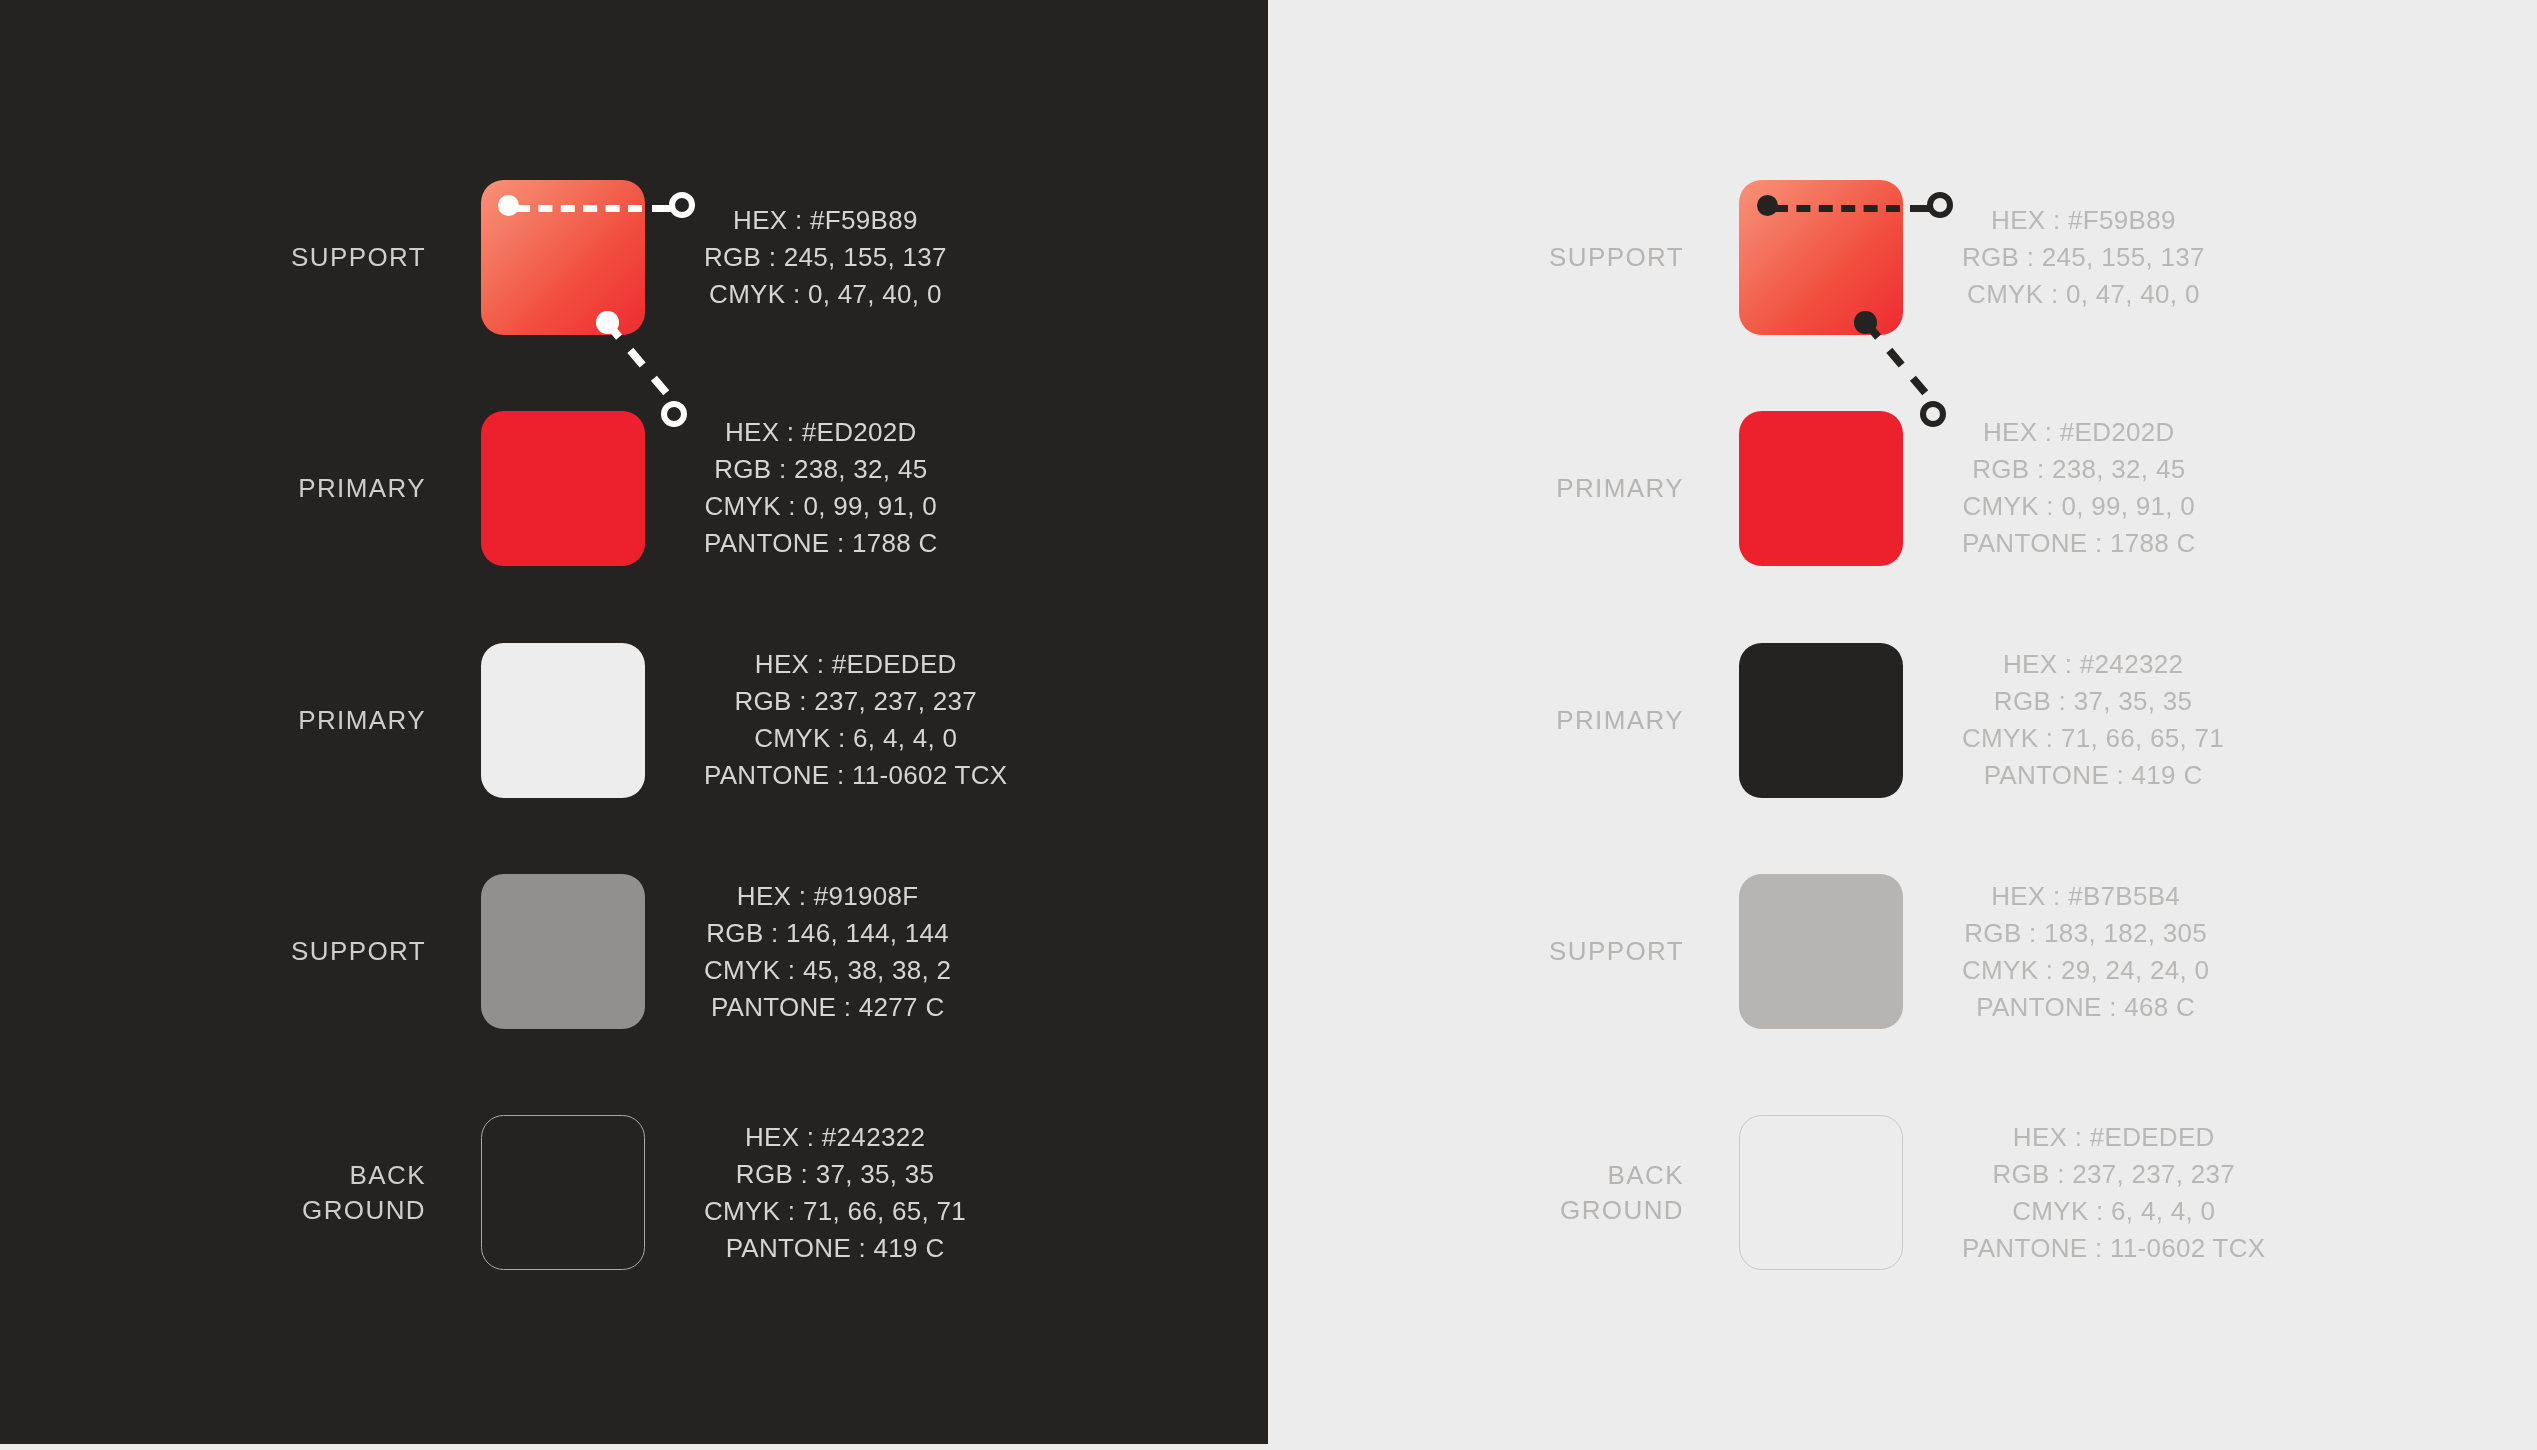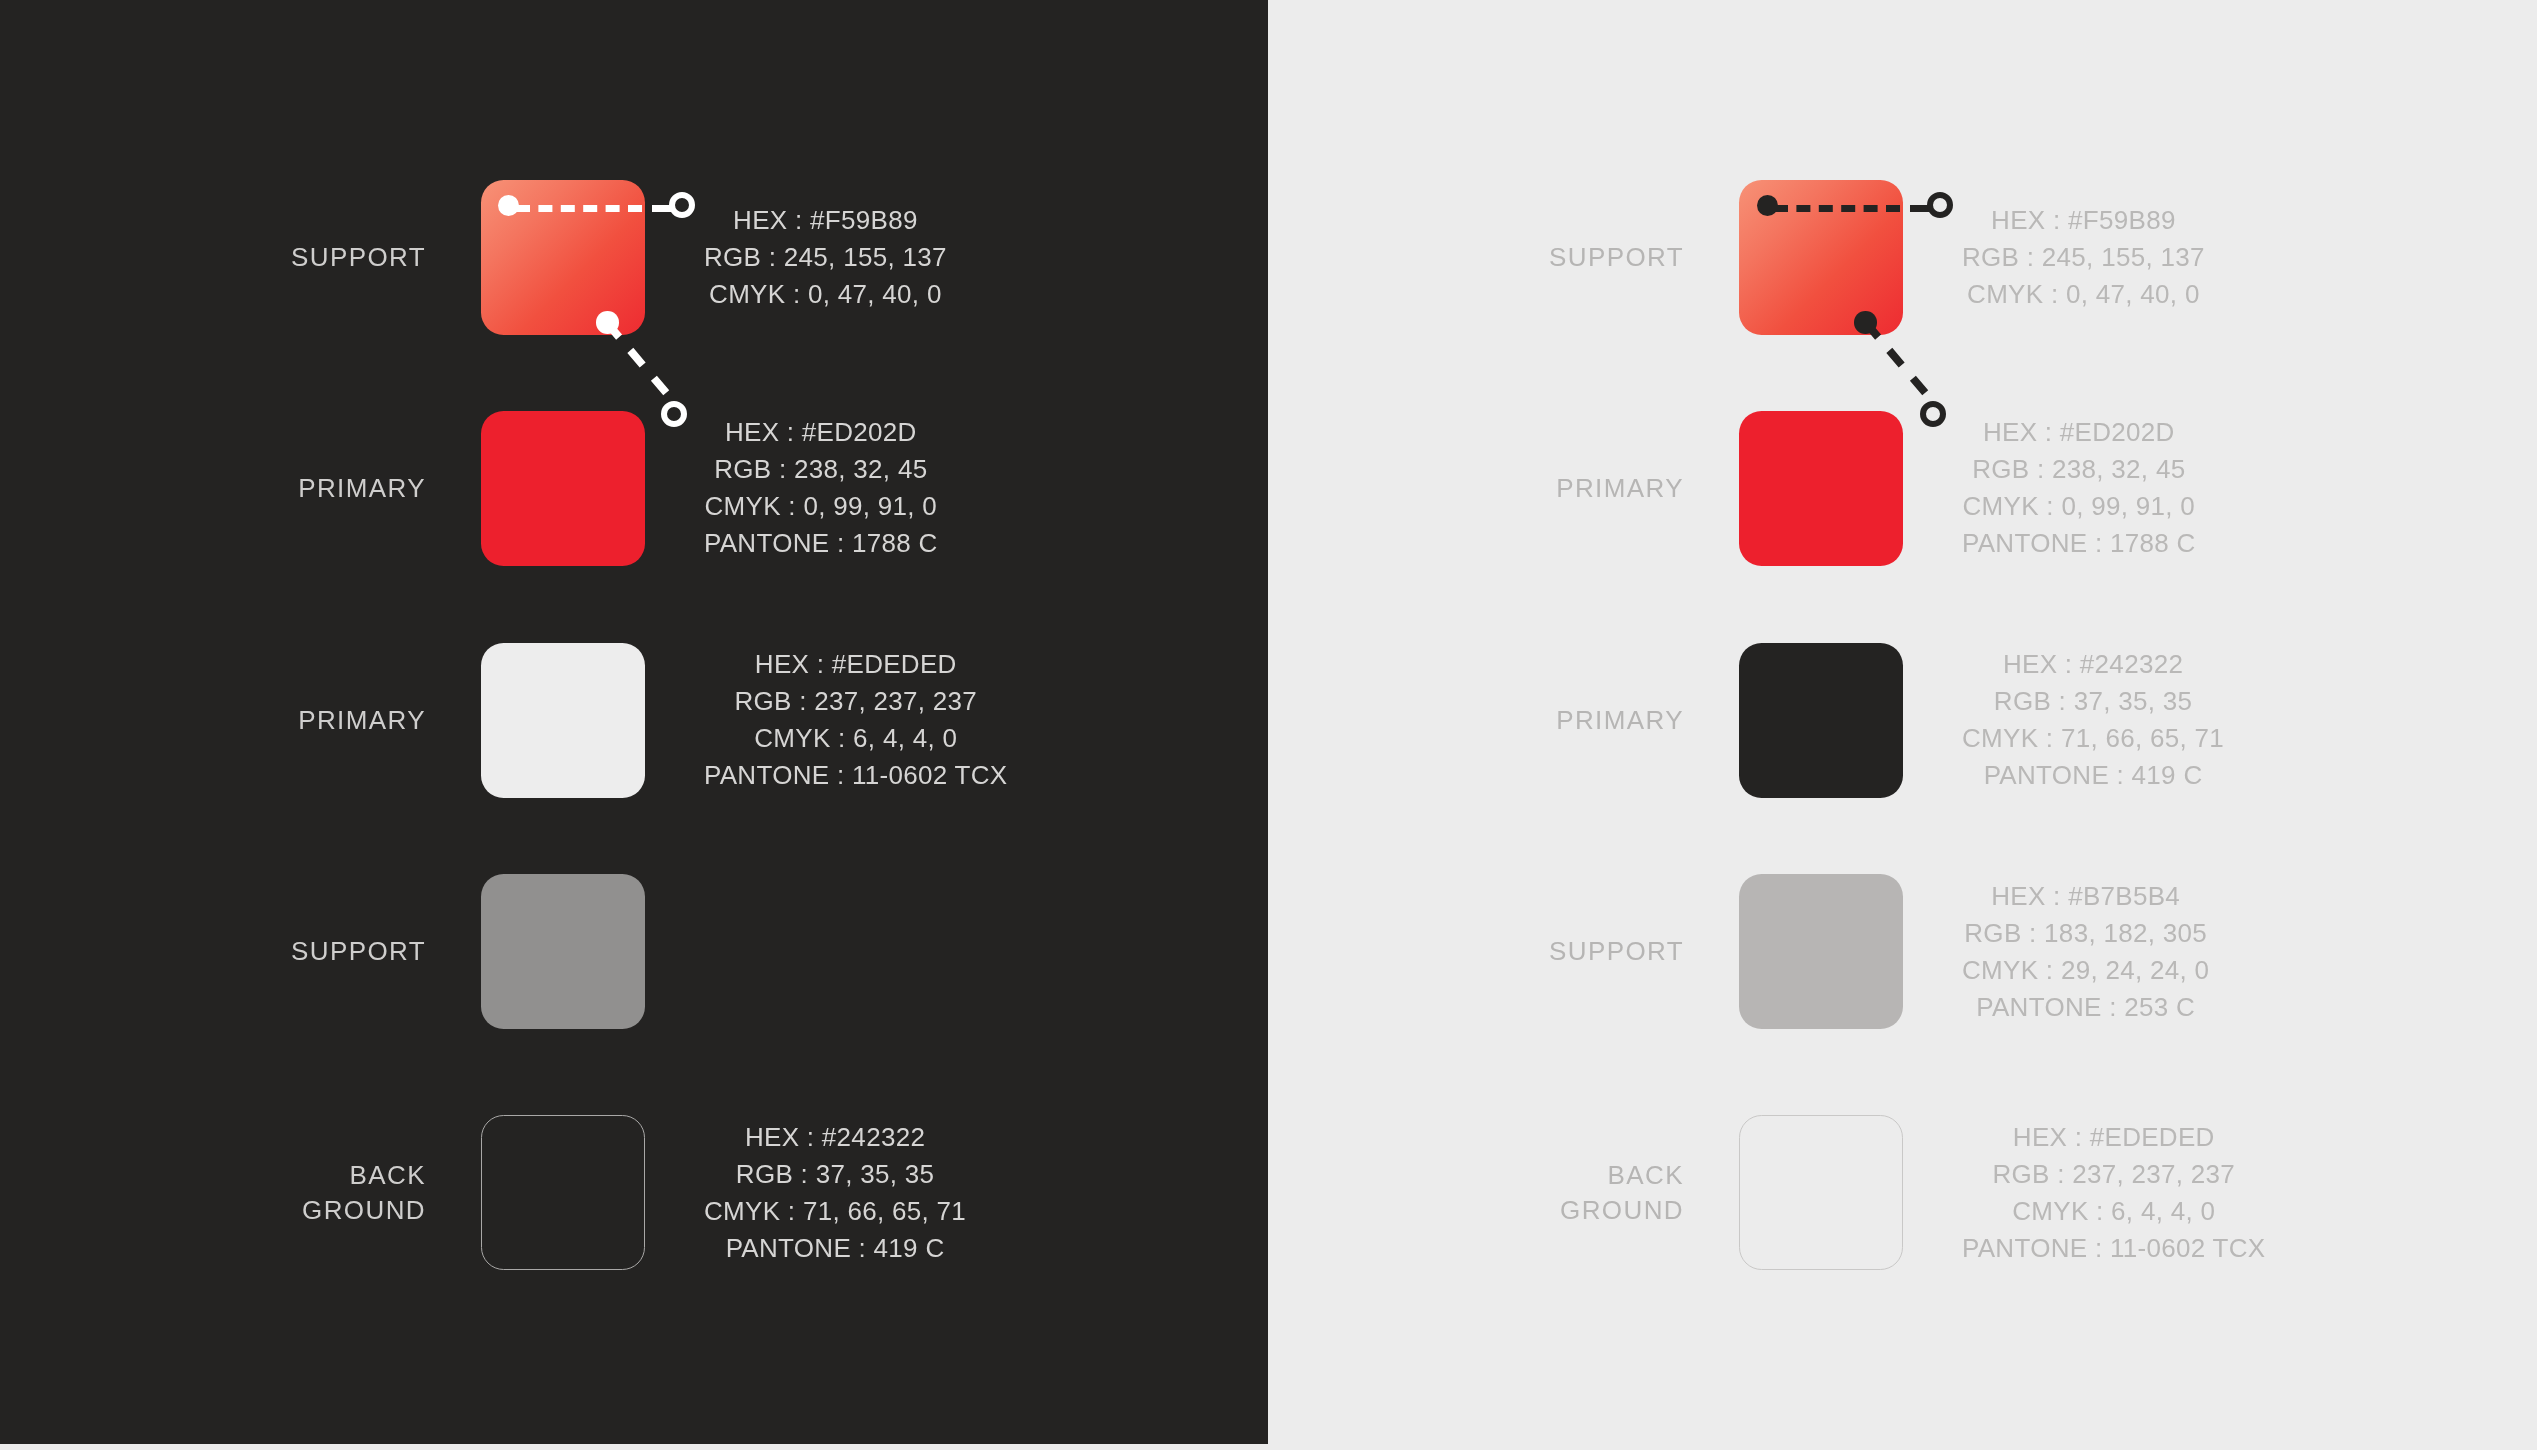--- a/index.html
+++ b/index.html
@@ -96,20 +96,26 @@
       <div class="swatch" style="left: 481px; top: 643px; background: rgb(237, 237, 237);"></div>
       <div class="row-label" style="width: 365px; left: 61px; top: 703px;">PRIMARY</div>
       <div class="spec" style="left: 704px; top: 646px;">
         <div>HEX : #EDEDED</div>
         <div>RGB : 237, 237, 237</div>
         <div>CMYK : 6, 4, 4, 0</div>
         <div>PANTONE : 11-0602 TCX</div>
       </div>
       <div class="swatch" style="left: 481px; top: 874px; background: rgb(145, 144, 143);"></div>
       <div class="row-label" style="width: 365px; left: 61px; top: 934px;">SUPPORT</div>
+      <div class="spec" style="left: 704px; top: 878px;">
+        <div>HEX : #91908F</div>
+        <div>RGB : 146, 144, 144</div>
+        <div>CMYK : 45, 38, 38, 2</div>
+        <div>PANTONE : 4277 C</div>
+      </div>
       <div class="swatch outline-dark" style="left: 481px; top: 1115px;"></div>
       <div class="row-label" style="width: 365px; left: 61px; top: 1158px;">BACK
 GROUND</div>
       <div class="spec" style="left: 704px; top: 1119px;">
         <div>HEX : #242322</div>
         <div>RGB : 37, 35, 35</div>
         <div>CMYK : 71, 66, 65, 71</div>
         <div>PANTONE : 419 C</div>
       </div>
       <div class="dot" style="width: 21px; height: 21px; left: 498px; top: 195px;"></div>
@@ -146,21 +152,21 @@
         <div>RGB : 37, 35, 35</div>
         <div>CMYK : 71, 66, 65, 71</div>
         <div>PANTONE : 419 C</div>
       </div>
       <div class="swatch" style="left: 471px; top: 874px; background: rgb(183, 181, 180);"></div>
       <div class="row-label" style="width: 365px; left: 51px; top: 934px;">SUPPORT</div>
       <div class="spec" style="left: 694px; top: 878px;">
         <div>HEX : #B7B5B4</div>
         <div>RGB : 183, 182, 305</div>
         <div>CMYK : 29, 24, 24, 0</div>
-        <div>PANTONE : 253 C</div>
+        <div>PANTONE : 468 C</div>
       </div>
       <div class="swatch outline-light" style="left: 471px; top: 1115px;"></div>
       <div class="row-label" style="width: 365px; left: 51px; top: 1158px;">BACK
 GROUND</div>
       <div class="spec" style="left: 694px; top: 1119px;">
         <div>HEX : #EDEDED</div>
         <div>RGB : 237, 237, 237</div>
         <div>CMYK : 6, 4, 4, 0</div>
         <div>PANTONE : 11-0602 TCX</div>
       </div>

